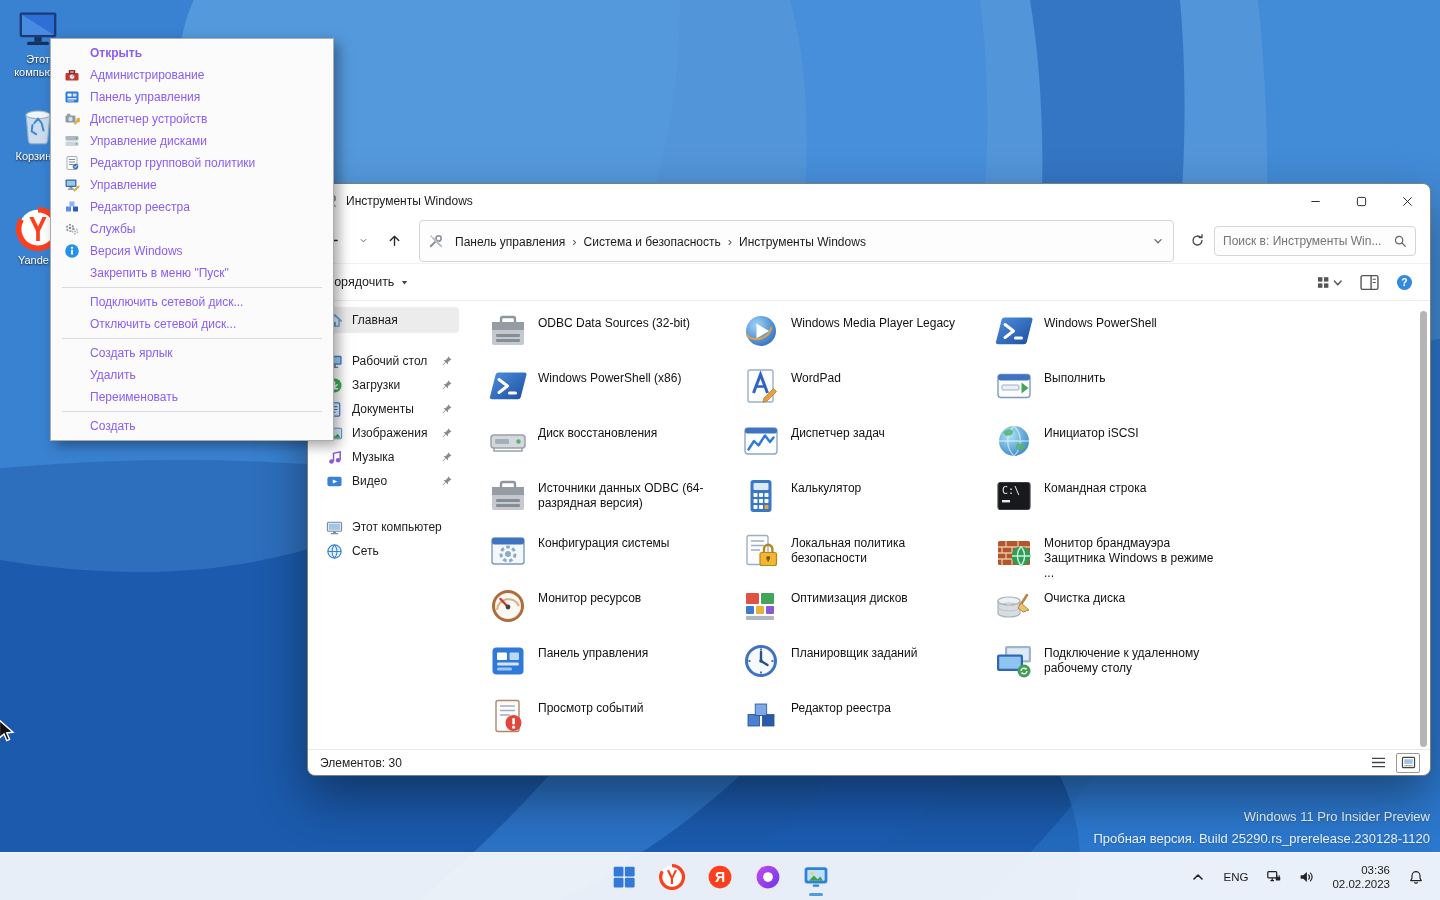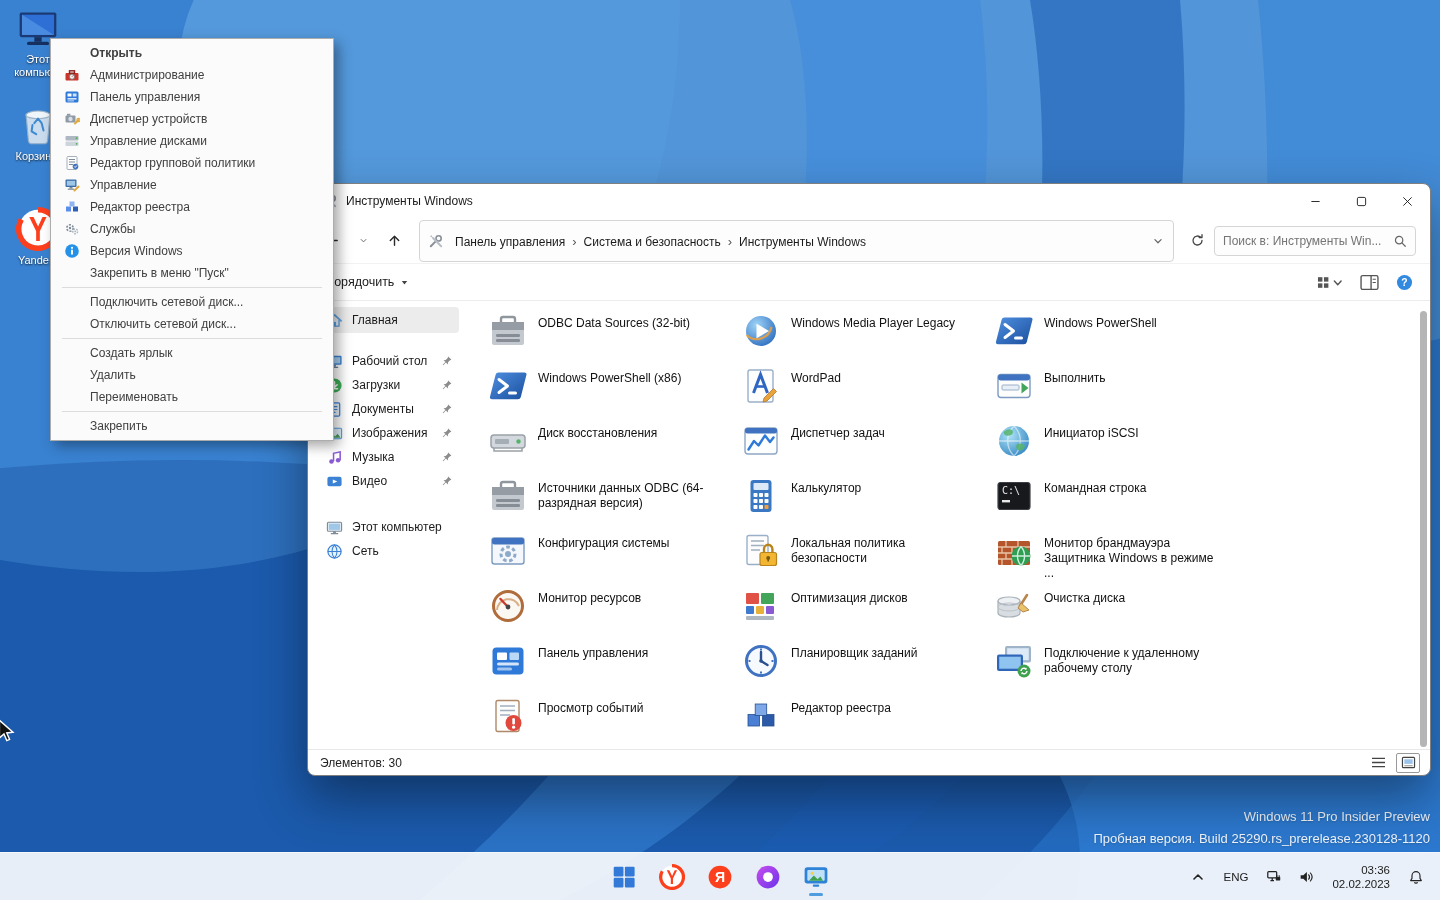--- a/index.html
+++ b/index.html
@@ -61,21 +61,21 @@
   .tool-label{font-size:12px;line-height:15px;color:#111;margin:5px 0 0 10px;max-width:182px;}
   .vscroll{position:absolute;right:3px;top:10px;width:7px;height:436px;background:#b5b5b5;border-radius:4px;cursor:pointer;}
   .statusbar{flex:0 0 26px;border-top:1px solid #e8e8e8;display:flex;align-items:center;padding:0 10px 0 12px;font-size:12px;color:#222;}
   .status-views{margin-left:auto;display:flex;gap:6px;align-items:center;}
   .sv-btn{width:24px;height:20px;display:flex;align-items:center;justify-content:center;border-radius:2px;cursor:pointer;}
   .sv-btn.active{border:1px solid #999;}
   .svg-i{width:15px;height:13px;}
 
   
   .context-menu{position:absolute;left:50px;top:38px;width:284px;background:#fbfbfb;border:1px solid #acacac;box-shadow:5px 5px 12px rgba(0,0,0,.35);padding:3px 1px;z-index:50;}
-  .cm-item{display:flex;align-items:center;height:22px;padding:0 8px 0 6px;font-size:12px;color:#404040;cursor:pointer;}
+  .cm-item{display:flex;align-items:center;height:22px;padding:0 8px 0 6px;font-size:12px;color:#8b5cf6;cursor:pointer;}
   .cm-item.bold{font-weight:bold;}
   .cm-icon{width:16px;height:16px;margin:0 10px 0 6px;}
   .cm-label{white-space:nowrap;}
   .cm-sep{height:1px;background:#dcdcdc;margin:3px 10px;}
 
   
   .taskbar{position:absolute;left:0;right:0;bottom:0;height:48px;background:rgba(243,247,251,.95);border-top:1px solid rgba(255,255,255,.5);display:flex;align-items:center;z-index:60;}
   .tb-center{position:absolute;left:50%;transform:translateX(-50%);display:flex;gap:8px;}
   .tb-btn{width:40px;height:40px;border-radius:5px;display:flex;align-items:center;justify-content:center;position:relative;cursor:pointer;}
   .tb-ico{width:26px;height:26px;}
@@ -848,21 +848,21 @@
         <span class="ico cm-icon"></span>
         <span class="cm-label">Удалить</span>
       </div>
       <div class="cm-item">
         <span class="ico cm-icon"></span>
         <span class="cm-label">Переименовать</span>
       </div>
       <div class="cm-sep"></div>
       <div class="cm-item">
         <span class="ico cm-icon"></span>
-        <span class="cm-label">Закрепить</span>
+        <span class="cm-label">Создать</span>
       </div>
     </div>
 
   <div class="taskbar">
     <div class="tb-center" id="taskbarButtons">
         <div class="tb-btn">
           <span class="ico tb-ico">
             <svg viewBox="0 0 24 24">
               <rect x="2.5" y="2.5" width="9" height="9" rx="1" fill="#3379d8"></rect>
               <rect x="12.8" y="2.5" width="9" height="9" rx="1" fill="#3379d8"></rect>

